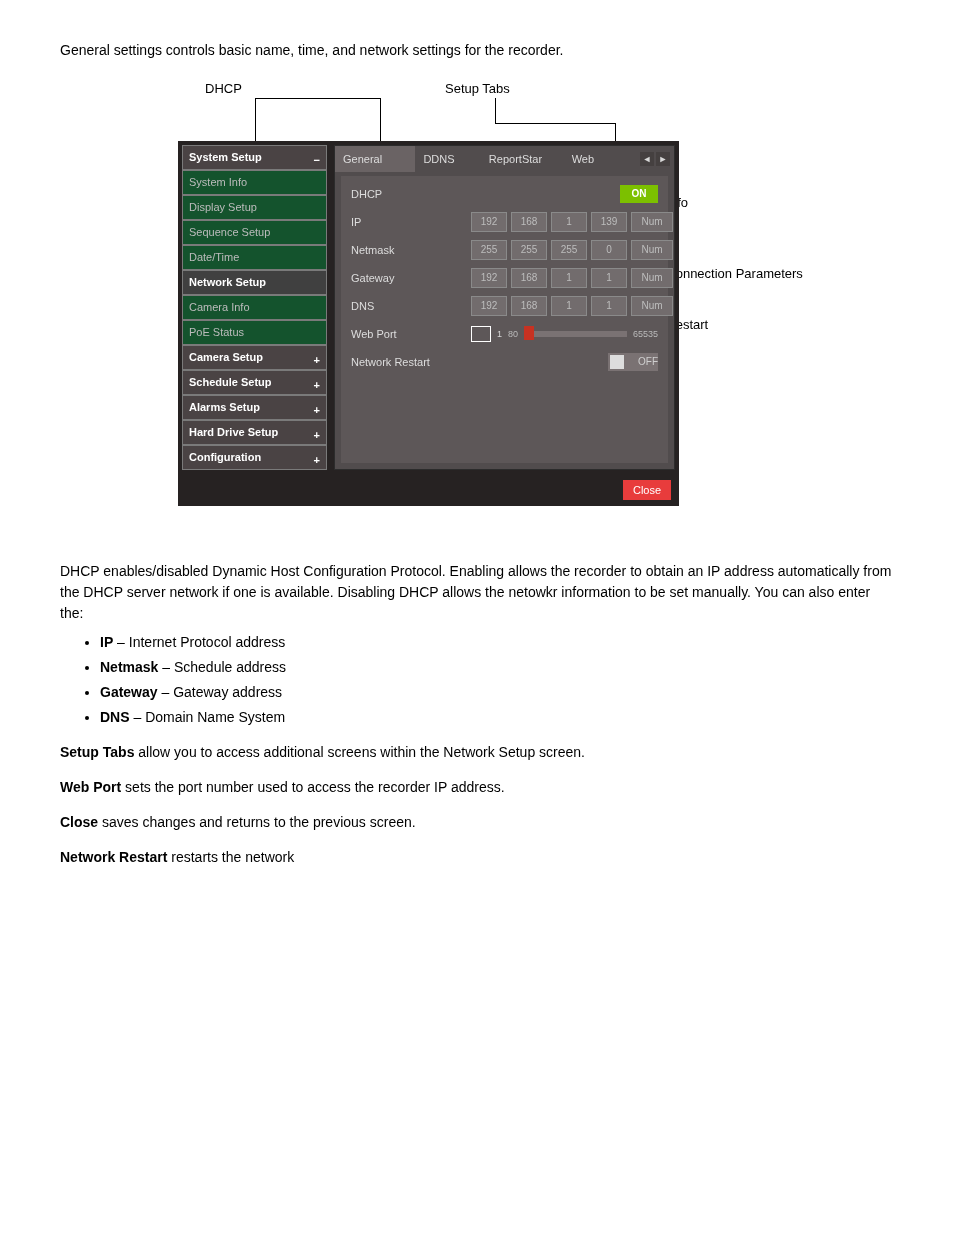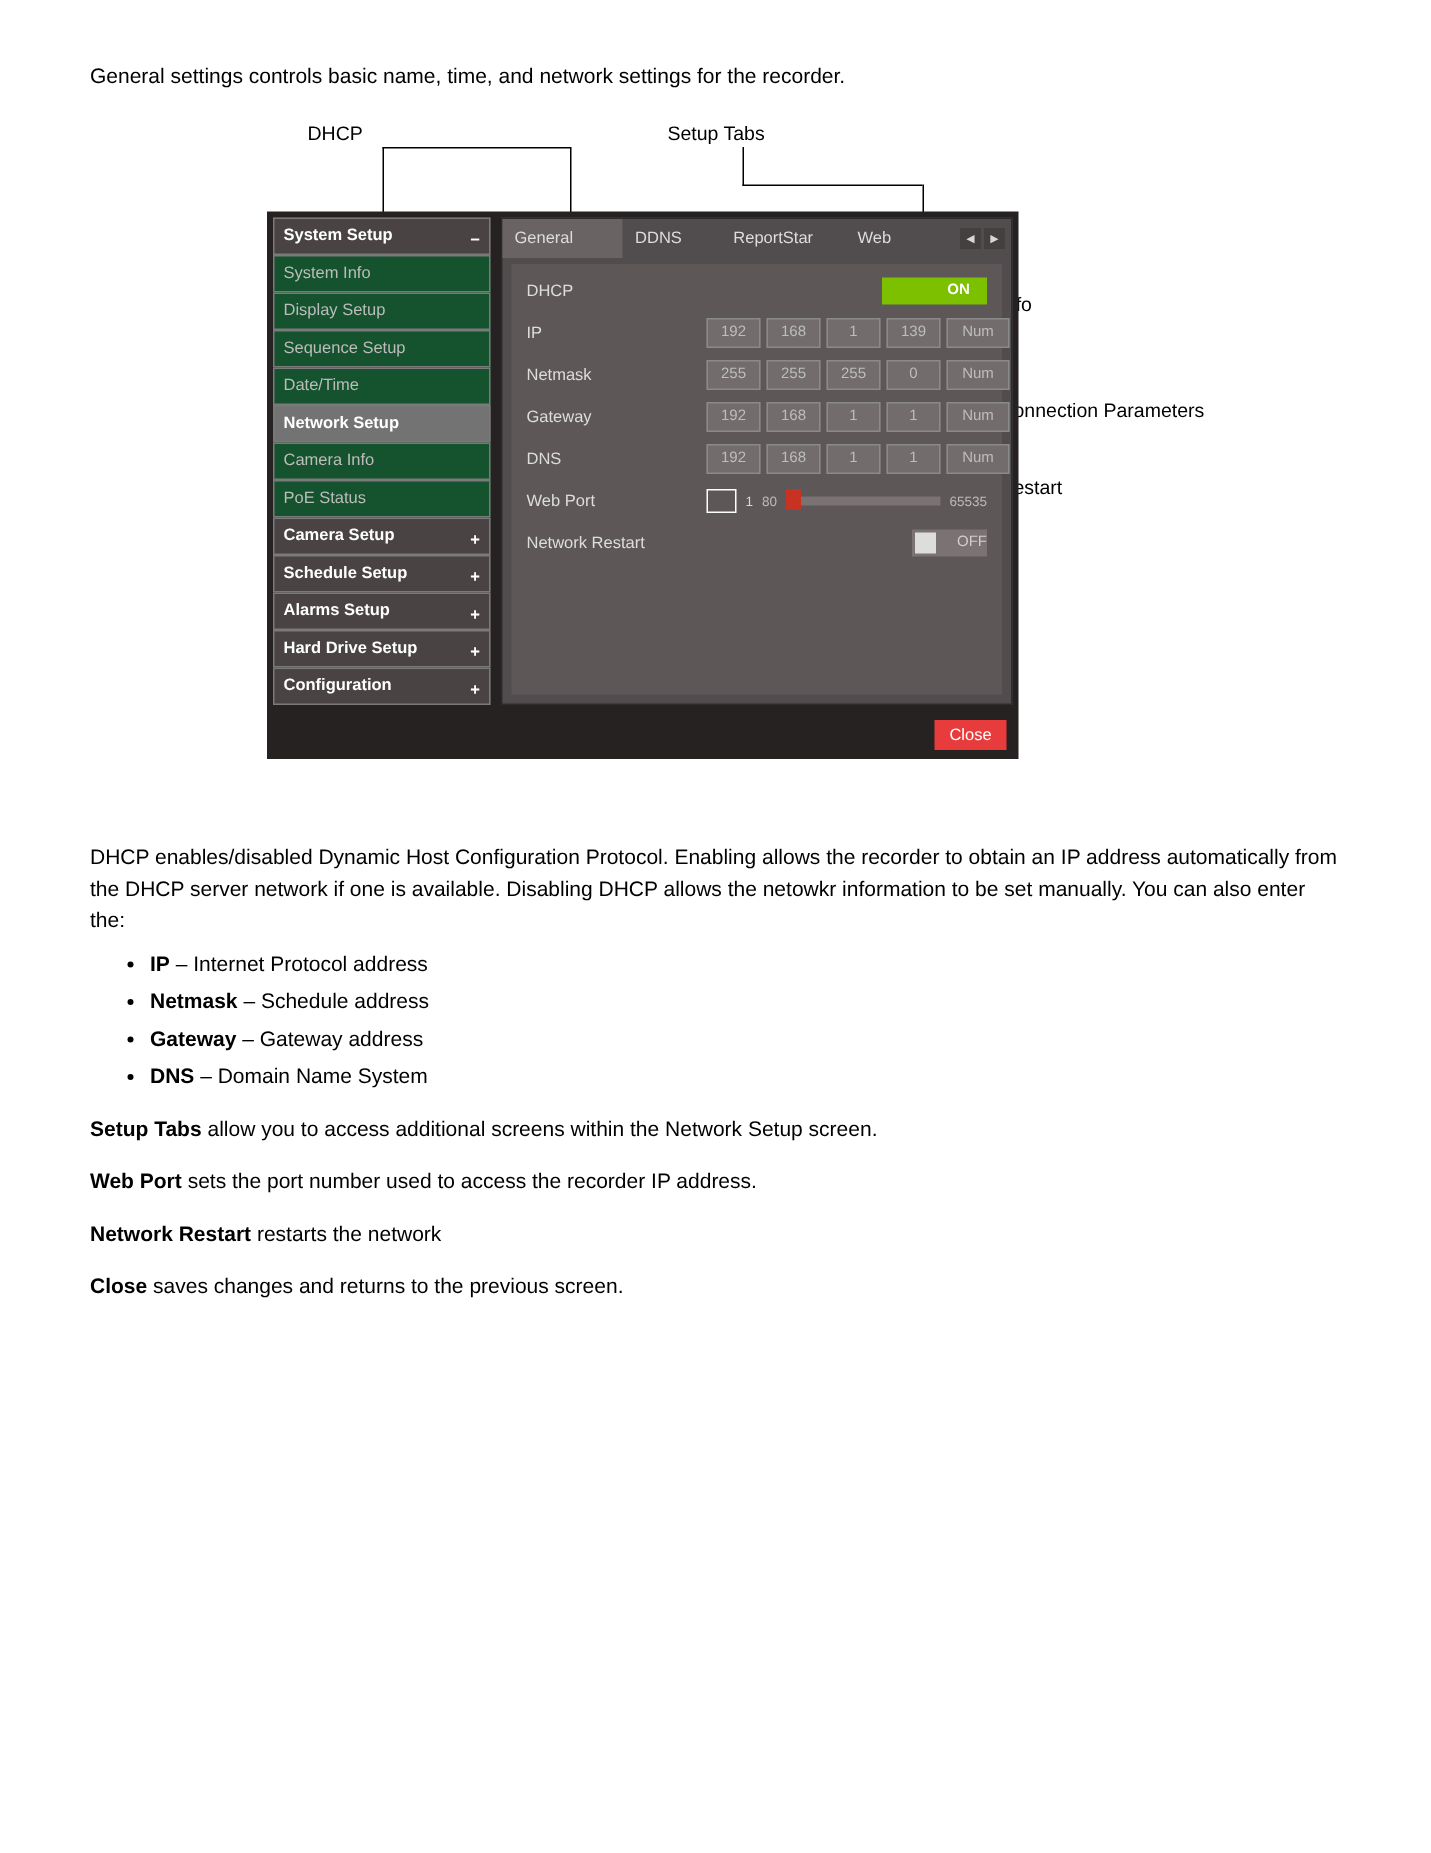--- a/index.html
+++ b/index.html
@@ -16,21 +16,21 @@
 
   
   .ui{position:absolute;left:118px;top:60px;width:501px;height:365px;background:#262222;font-size:11px;color:#d8d8d8;}
   .sidebar{position:absolute;left:4px;top:4px;width:145px;}
   .side-head,.side-group,.side-item{border:1px solid #7a7a7a;box-sizing:border-box;width:100%;height:25px;line-height:23px;padding-left:6px;margin-bottom:0;}
   .side-head{background:#4a4344;font-weight:bold;color:#fff;position:relative;}
   .side-head .pm{position:absolute;right:6px;top:3px;font-weight:bold;color:#fff;}
   .side-group{background:#4a4344;font-weight:bold;color:#fff;position:relative;}
   .side-group .pm{position:absolute;right:6px;top:3px;font-weight:bold;color:#fff;}
   .side-item{background:#14532d;color:#bcbcbc;}
-  .side-item.active{background:#737373;color:#fff;font-weight:bold;}
+  .side-item.active{background:#404040;color:#fff;font-weight:bold;}
 
   .panel{position:absolute;left:156px;top:4px;right:4px;bottom:36px;background:#514c4d;border:1px solid #2c2c2c;}
   .tab-row{display:flex;align-items:center;height:26px;}
   .tab{padding:0 8px;height:26px;line-height:26px;color:#ddd;cursor:pointer;}
   .tab.active{background:#6a6364;}
   .tab-scroll{margin-left:auto;display:flex;gap:2px;padding-right:4px;}
   .tab-scroll span{background:#454040;width:14px;height:14px;text-align:center;line-height:14px;font-size:9px;}
   .panel-body{background:#5d5758;position:absolute;left:6px;right:6px;top:30px;bottom:6px;padding:8px 10px;}
   .row{display:flex;align-items:center;margin-bottom:8px;height:20px;}
   .row label{flex:0 0 120px;color:#ddd;}
@@ -116,21 +116,21 @@
           <div class="tab">ReportStar Setup</div>
           <div class="tab">Web Connect S</div>
           <div class="tab-scroll">
             <span>◄</span>
             <span>►</span>
           </div>
         </div>
         <div class="panel-body">
           <div class="row">
             <label>DHCP</label>
-            <div style="margin-left:auto;padding-left:32px;" class="toggle-on">ON</div>
+            <div style="margin-left:auto;" class="toggle-on">ON</div>
           </div>
           <div class="row">
             <label>IP</label>
             <div class="ip-box" style="margin-left:auto;">
               <div class="oct">192</div>
               <div class="oct">168</div>
               <div class="oct">1</div>
               <div class="oct">139</div>
               <div class="oct num">Num</div>
             </div>
@@ -192,16 +192,16 @@
   <div class="section">
     <div class="lead">DHCP enables/disabled Dynamic Host Configuration Protocol. Enabling allows the recorder to obtain an IP address automatically from the DHCP server network if one is available. Disabling DHCP allows the netowkr information to be set manually. You can also enter the:</div>
     <ul class="bul">
       <li><span class="term">IP</span><span> – Internet Protocol address</span></li>
       <li><span class="term">Netmask</span><span> – Schedule address</span></li>
       <li><span class="term">Gateway</span><span> – Gateway address</span></li>
       <li><span class="term">DNS</span><span> – Domain Name System</span></li>
     </ul>
     <p><span class="term">Setup Tabs</span><span> allow you to access additional screens within the Network Setup screen.</span></p>
     <p><span class="term">Web Port</span><span> sets the port number used to access the recorder IP address.</span></p>
+    <p><span class="term">Close</span><span> saves changes and returns to the previous screen.</span></p>
     <p><span class="term">Network Restart</span><span> restarts the network</span></p>
-    <p><span class="term">Close</span><span> saves changes and returns to the previous screen.</span></p>
   </div>
 </div>
 
 </body></html>

